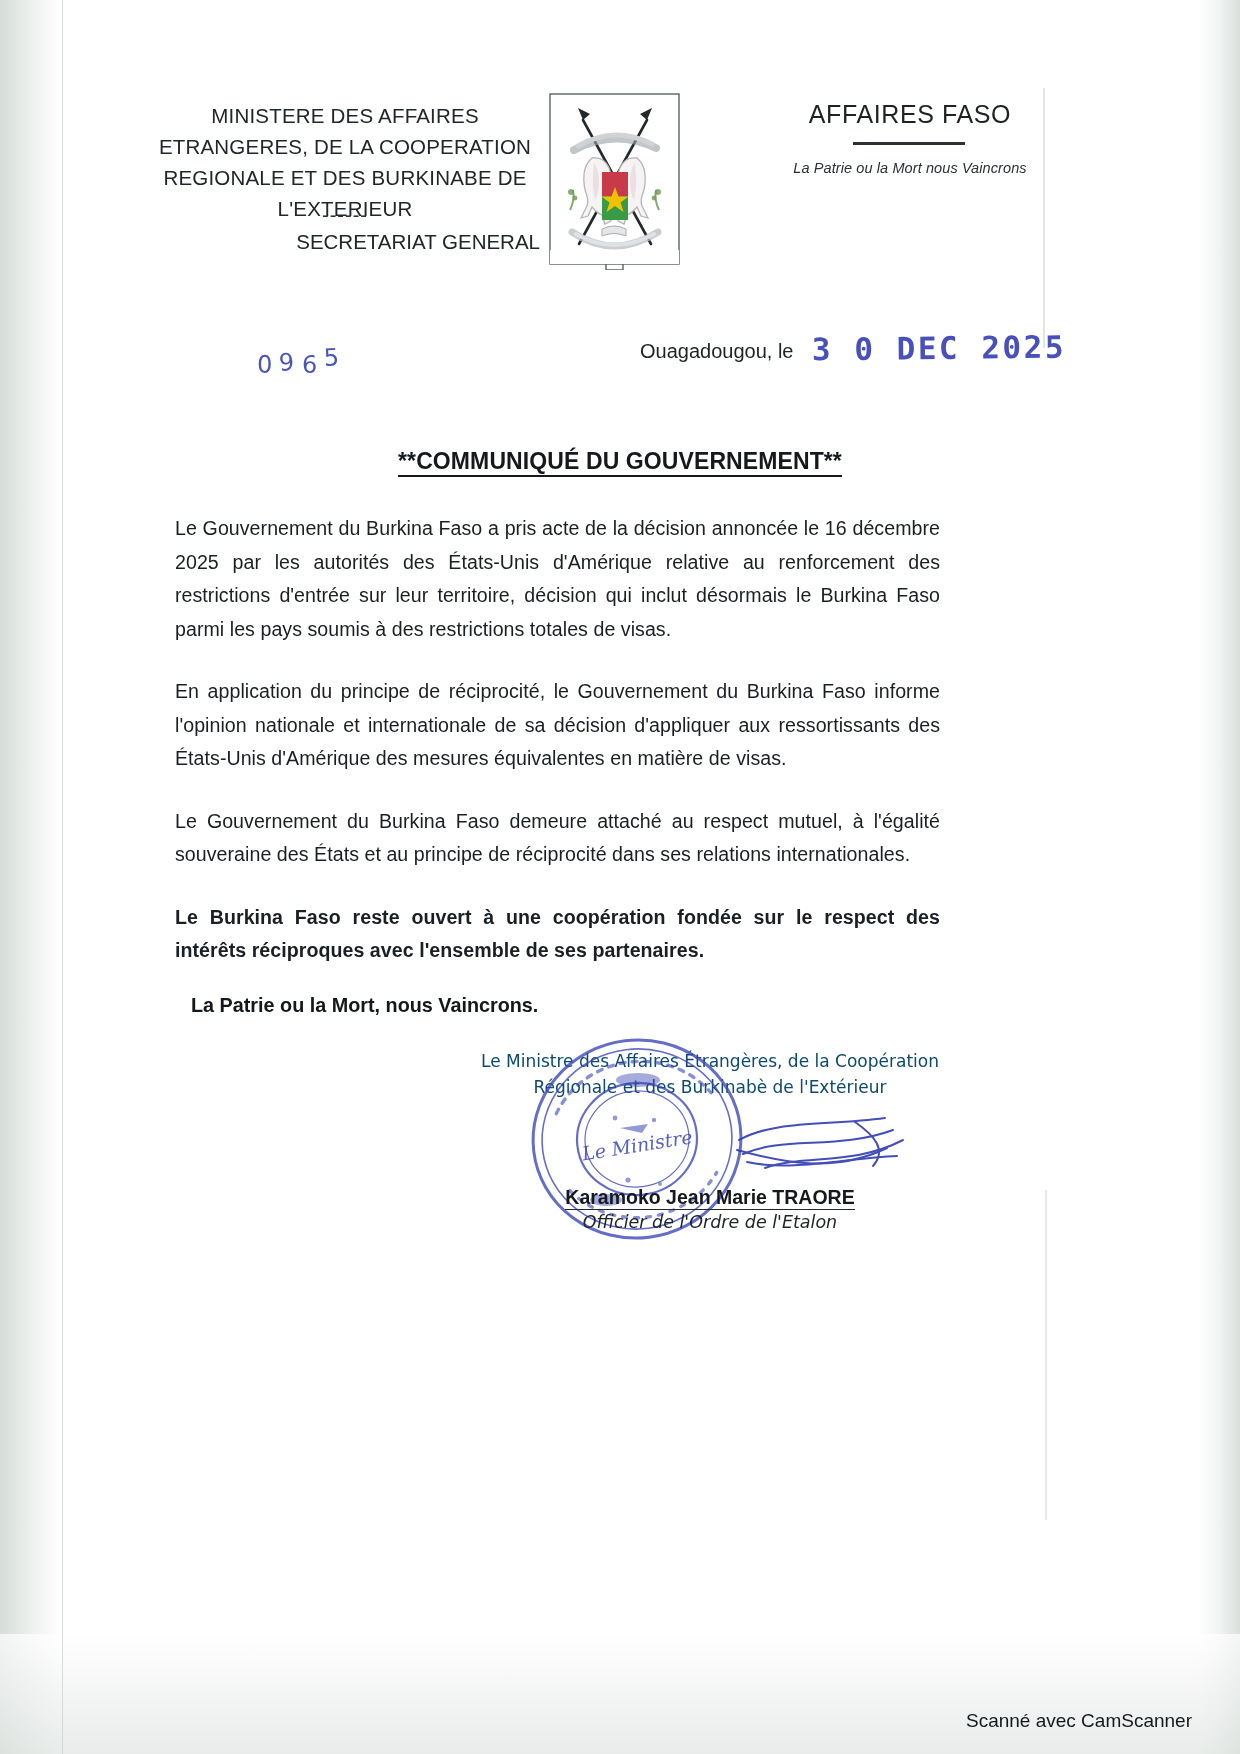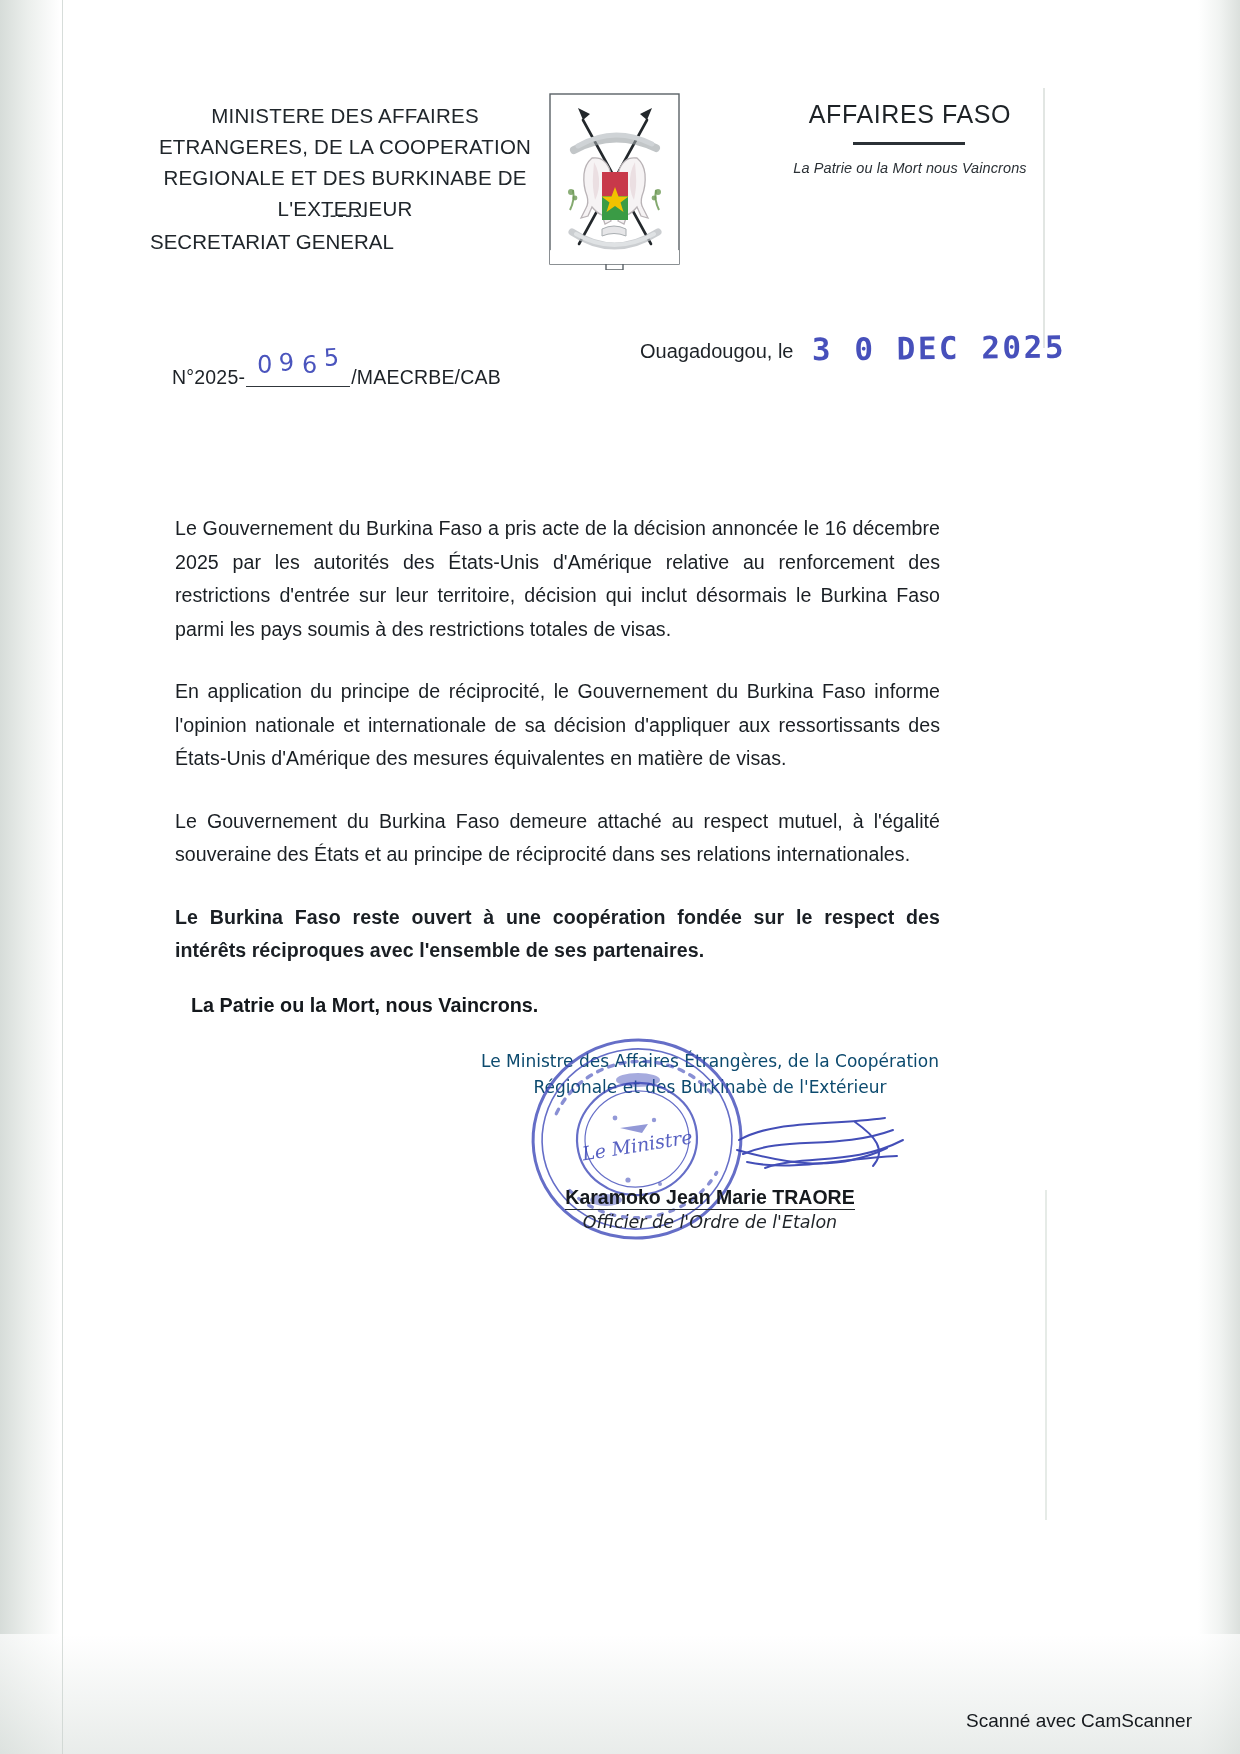--- a/index.html
+++ b/index.html
@@ -51,21 +51,21 @@
     letter-spacing:.2px;
     color:#20262b;
     font-weight:400;
     font-family:"Liberation Sans", sans-serif;
   }
   .ministry-dashes{
     position:absolute;left:150px;top:112px;width:390px;text-align:center;
     font-size:20px;color:#2a3136;letter-spacing:1px;
   }
   .secretariat{
-    position:absolute;left:150px;top:138px;width:390px;text-align:left;
+    position:absolute;left:150px;top:138px;width:390px;text-align:right;
     font-size:20.5px;color:#20262b;
   }
 
   .country{
     position:absolute;left:660px;top:8px;width:500px;text-align:center;
     font-size:25px;letter-spacing:.6px;color:#1d2226;
   }
   .country-rule{
     position:absolute;left:853px;top:50px;width:112px;height:3px;
     background:#2b3136;
@@ -251,31 +251,31 @@
         <path d="M2 158 q64 18 129 0 l0 14 l-129 0 z" fill="#ffffff"></path>
         <path d="M58 172 l0 6 l17 0 l0 -6" fill="none" stroke="#5a6166" stroke-width="1.4"></path>
       </svg>
     </div>
 
     <div class="country">AFFAIRES FASO</div>
     <div class="country-rule"></div>
     <div class="motto">La Patrie ou la Mort nous Vaincrons</div>
   </div>
 
-  <div class="refline">
-    <span>N°2025-</span><span class="ref-blank"></span><span>/MAECRBE/CAB</span>
-  </div>
 
   <div class="ref-stamp">
     <span class="d1">0</span><span class="d2">9</span><span class="d3">6</span><span class="d4">5</span>
   </div>
 
   <div class="place-date">Ouagadougou, le</div>
   <div class="date-stamp">3 0 DEC 2025</div>
 
+  <div class="doc-title">
+    <u>**COMMUNIQUÉ DU GOUVERNEMENT**</u>
+  </div>
 
   <div class="body-col">
     <p class="para">Le Gouvernement du Burkina Faso a pris acte de la décision annoncée le 16 décembre 2025 par les autorités des États-Unis d'Amérique relative au renforcement des restrictions d'entrée sur leur territoire, décision qui inclut désormais le Burkina Faso parmi les pays soumis à des restrictions totales de visas.</p>
     <p class="para">En application du principe de réciprocité, le Gouvernement du Burkina Faso informe l'opinion nationale et internationale de sa décision d'appliquer aux ressortissants des États-Unis d'Amérique des mesures équivalentes en matière de visas.</p>
     <p class="para">Le Gouvernement du Burkina Faso demeure attaché au respect mutuel, à l'égalité souveraine des États et au principe de réciprocité dans ses relations internationales.</p>
     <p class="para para-last">Le Burkina Faso reste ouvert à une coopération fondée sur le respect des intérêts réciproques avec l'ensemble de ses partenaires.</p>
     <p class="motto-bold">La Patrie ou la Mort, nous Vaincrons.</p>
   </div>
 
   <div class="sig-block">

